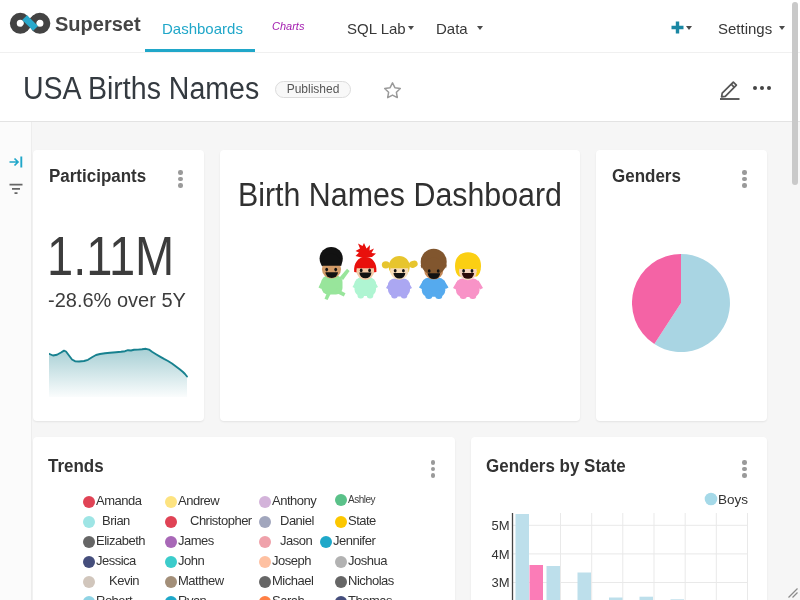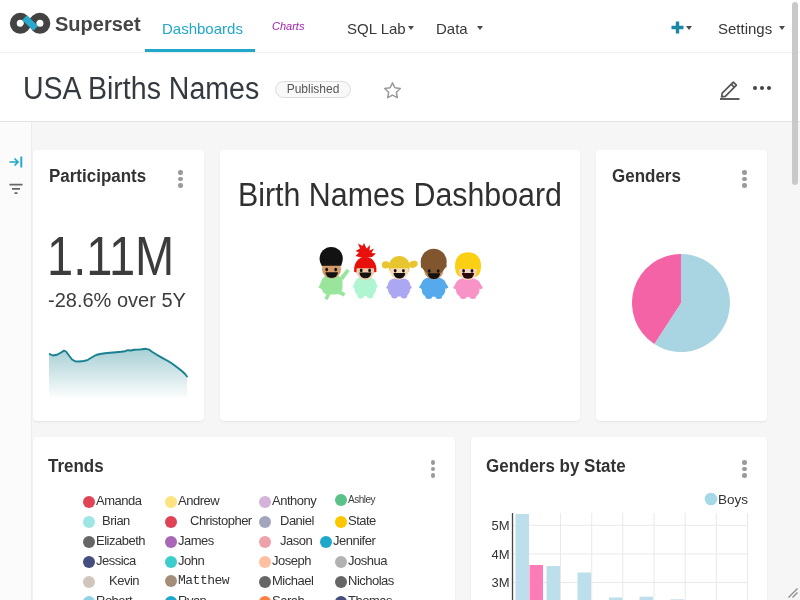--- a/index.html
+++ b/index.html
@@ -197,21 +197,21 @@
 <div style="position:absolute;left:335px;top:514px;height:13px;font-size:13px;color:#333;white-space:nowrap;letter-spacing:-0.5px;"><span style="display:inline-block;width:12px;height:12px;border-radius:50%;background:#FCC700;vertical-align:-2px;"></span><span style="margin-left:1px;position:relative;top:-1.5px;">State</span></div>
 <div style="position:absolute;left:83px;top:534px;height:13px;font-size:13px;color:#333;white-space:nowrap;letter-spacing:-0.5px;"><span style="display:inline-block;width:12px;height:12px;border-radius:50%;background:#666666;vertical-align:-2px;"></span><span style="margin-left:1px;position:relative;top:-1.5px;">Elizabeth</span></div>
 <div style="position:absolute;left:165px;top:534px;height:13px;font-size:13px;color:#333;white-space:nowrap;letter-spacing:-0.5px;"><span style="display:inline-block;width:12px;height:12px;border-radius:50%;background:#A868B7;vertical-align:-2px;"></span><span style="margin-left:1px;position:relative;top:-1.5px;">James</span></div>
 <div style="position:absolute;left:259px;top:534px;height:13px;font-size:13px;color:#333;white-space:nowrap;letter-spacing:-0.5px;"><span style="display:inline-block;width:12px;height:12px;border-radius:50%;background:#EFA1AA;vertical-align:-2px;"></span><span style="margin-left:9px;position:relative;top:-1.5px;">Jason</span></div>
 <div style="position:absolute;left:320px;top:534px;height:13px;font-size:13px;color:#333;white-space:nowrap;letter-spacing:-0.5px;"><span style="display:inline-block;width:12px;height:12px;border-radius:50%;background:#1FA8C9;vertical-align:-2px;"></span><span style="margin-left:1px;position:relative;top:-1.5px;">Jennifer</span></div>
 <div style="position:absolute;left:83px;top:554px;height:13px;font-size:13px;color:#333;white-space:nowrap;letter-spacing:-0.5px;"><span style="display:inline-block;width:12px;height:12px;border-radius:50%;background:#454E7C;vertical-align:-2px;"></span><span style="margin-left:1px;position:relative;top:-1.5px;">Jessica</span></div>
 <div style="position:absolute;left:165px;top:554px;height:13px;font-size:13px;color:#333;white-space:nowrap;letter-spacing:-0.5px;"><span style="display:inline-block;width:12px;height:12px;border-radius:50%;background:#3CCCCB;vertical-align:-2px;"></span><span style="margin-left:1px;position:relative;top:-1.5px;">John</span></div>
 <div style="position:absolute;left:259px;top:554px;height:13px;font-size:13px;color:#333;white-space:nowrap;letter-spacing:-0.5px;"><span style="display:inline-block;width:12px;height:12px;border-radius:50%;background:#FEC0A1;vertical-align:-2px;"></span><span style="margin-left:1px;position:relative;top:-1.5px;">Joseph</span></div>
 <div style="position:absolute;left:335px;top:554px;height:13px;font-size:13px;color:#333;white-space:nowrap;letter-spacing:-0.5px;"><span style="display:inline-block;width:12px;height:12px;border-radius:50%;background:#B2B2B2;vertical-align:-2px;"></span><span style="margin-left:1px;position:relative;top:-1.5px;">Joshua</span></div>
 <div style="position:absolute;left:83px;top:574px;height:13px;font-size:13px;color:#333;white-space:nowrap;letter-spacing:-0.5px;"><span style="display:inline-block;width:12px;height:12px;border-radius:50%;background:#D1C6BC;vertical-align:-2px;"></span><span style="margin-left:14px;position:relative;top:-1.5px;">Kevin</span></div>
-<div style="position:absolute;left:165px;top:574px;height:13px;font-size:13px;color:#333;white-space:nowrap;letter-spacing:-0.5px;font-family:Liberation Mono, monospace;"><span style="display:inline-block;width:12px;height:12px;border-radius:50%;background:#A38F79;vertical-align:-2px;"></span><span style="margin-left:1px;position:relative;top:-1.5px;">Matthew</span></div>
+<div style="position:absolute;left:165px;top:574px;height:13px;font-size:13px;color:#333;white-space:nowrap;letter-spacing:-0.5px;"><span style="display:inline-block;width:12px;height:12px;border-radius:50%;background:#A38F79;vertical-align:-2px;"></span><span style="margin-left:1px;position:relative;top:-1.5px;">Matthew</span></div>
 <div style="position:absolute;left:259px;top:574px;height:13px;font-size:13px;color:#333;white-space:nowrap;letter-spacing:-0.5px;"><span style="display:inline-block;width:12px;height:12px;border-radius:50%;background:#666666;vertical-align:-2px;"></span><span style="margin-left:1px;position:relative;top:-1.5px;">Michael</span></div>
 <div style="position:absolute;left:335px;top:574px;height:13px;font-size:13px;color:#333;white-space:nowrap;letter-spacing:-0.5px;"><span style="display:inline-block;width:12px;height:12px;border-radius:50%;background:#666666;vertical-align:-2px;"></span><span style="margin-left:1px;position:relative;top:-1.5px;">Nicholas</span></div>
 <div style="position:absolute;left:83px;top:594px;height:13px;font-size:13px;color:#333;white-space:nowrap;letter-spacing:-0.5px;"><span style="display:inline-block;width:12px;height:12px;border-radius:50%;background:#8FD3E4;vertical-align:-2px;"></span><span style="margin-left:1px;position:relative;top:-1.5px;">Robert</span></div>
 <div style="position:absolute;left:165px;top:594px;height:13px;font-size:13px;color:#333;white-space:nowrap;letter-spacing:-0.5px;"><span style="display:inline-block;width:12px;height:12px;border-radius:50%;background:#1FA8C9;vertical-align:-2px;"></span><span style="margin-left:1px;position:relative;top:-1.5px;">Ryan</span></div>
 <div style="position:absolute;left:259px;top:594px;height:13px;font-size:13px;color:#333;white-space:nowrap;letter-spacing:-0.5px;"><span style="display:inline-block;width:12px;height:12px;border-radius:50%;background:#FF7F44;vertical-align:-2px;"></span><span style="margin-left:1px;position:relative;top:-1.5px;">Sarah</span></div>
 <div style="position:absolute;left:335px;top:594px;height:13px;font-size:13px;color:#333;white-space:nowrap;letter-spacing:-0.5px;"><span style="display:inline-block;width:12px;height:12px;border-radius:50%;background:#454E7C;vertical-align:-2px;"></span><span style="margin-left:1px;position:relative;top:-1.5px;">Thomas</span></div>
 </div>
 
 <div class="card" style="left:471px;top:437px;width:296px;height:200px;"></div>
 <div class="ctitle" style="left:486px;top:456px;">Genders by State</div>

